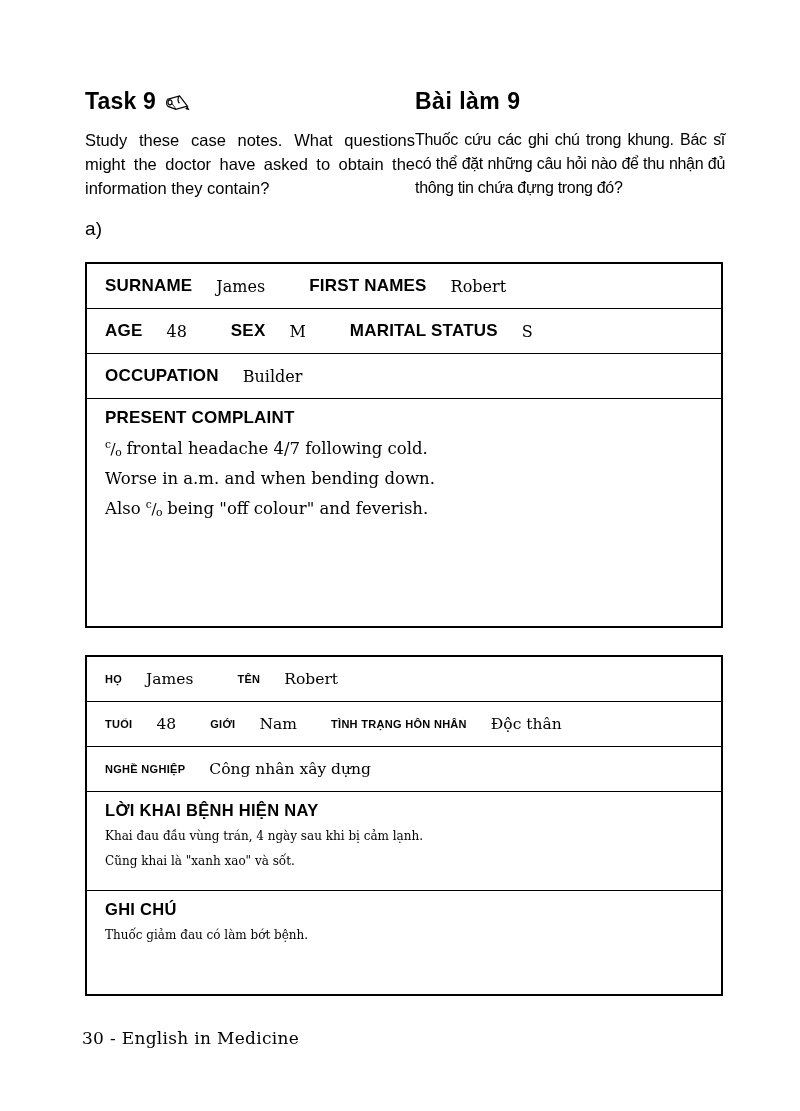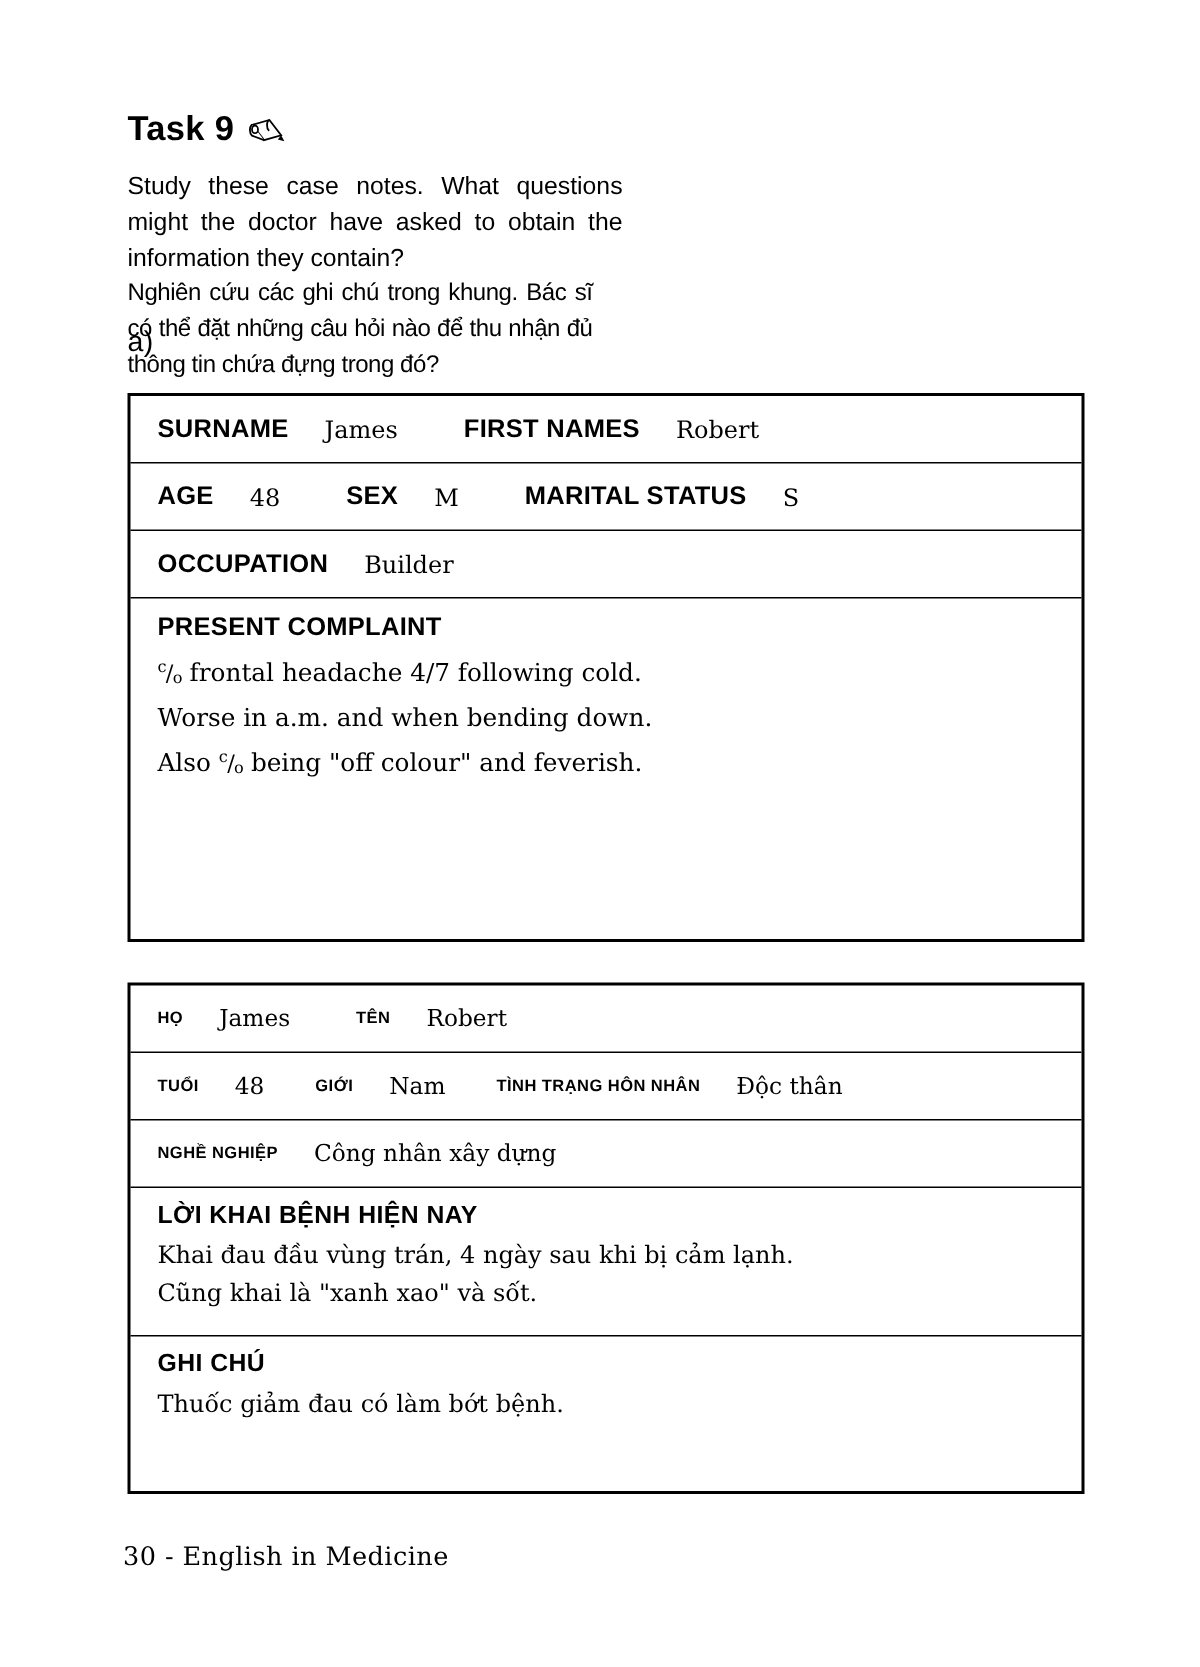--- a/index.html
+++ b/index.html
@@ -20,24 +20,24 @@
     position: absolute;
     left: 0; top: 0;
     width: 800px;
     height: 1111px;
   }
 
   
   .intro {
     position: absolute;
     left: 85px;
-    top: 72px;
+    top: 88px;
     width: 640px;
     display: flex;
-    flex-direction: column;
+    flex-direction: row;
     gap: 0px;
   }
   .col-en { width: 330px; }
   .col-vi { width: 310px; }
 
   .task-title {
     font-family: "Liberation Sans", sans-serif;
     font-weight: bold;
     font-size: 23px;
     letter-spacing: 0.2px;
@@ -130,21 +130,21 @@
     letter-spacing: 0.2px;
     margin: 0 0 4px 0;
   }
   .note-line {
     font-family: "DejaVu Serif", serif;
     font-size: 16.5px;
     line-height: 26px;
     margin: 0;
     white-space: nowrap;
   }
-  .vi .note-line { font-size: 16px; line-height: 25px; }
+  .vi .note-line { font-size: 12px; line-height: 25px; }
   .vi .heading-b { font-size: 16.5px; letter-spacing: 0.3px; }
   .vi .lbl-b { font-size: 11px; letter-spacing: 0.3px; }
   .vi .val { font-size: 15.5px; }
 
   
   .co {
     display: inline-block;
     font-size: 15px;
     letter-spacing: -0.5px;
     white-space: nowrap;
@@ -200,21 +200,24 @@
               <ellipse cx="5.0" cy="8.3" rx="2.0" ry="2.5" fill="#fff"></ellipse>
             </g>
             <path d="M22.4 12.2 L24.6 16.2 L20.2 15.0 Z" fill="#000"></path>
           </svg>
         </span>
       </div>
       <p class="intro-para">Study these case notes. What questions might the doctor have asked to obtain the information they contain?</p>
     </div>
 
     <div class="col-vi">
-      <p class="intro-para">Nghiên cứu các ghi chú trong khung. Bác sĩ có thể đặt những câu hỏi nào để thu nhận đủ thông tin chứa đựng trong đó?</p>
+      <div class="task-title">
+        <span class="lbl">Bài làm 9</span>
+      </div>
+      <p class="intro-para">Thuốc cứu các ghi chú trong khung. Bác sĩ có thể đặt những câu hỏi nào để thu nhận đủ thông tin chứa đựng trong đó?</p>
     </div>
 
   </div>
 
   <div class="section-letter">a)</div>
 
   <div class="case-box" id="case-box-en">
 
     <div class="row row-inline">
       <span class="lbl-b">SURNAME</span>

